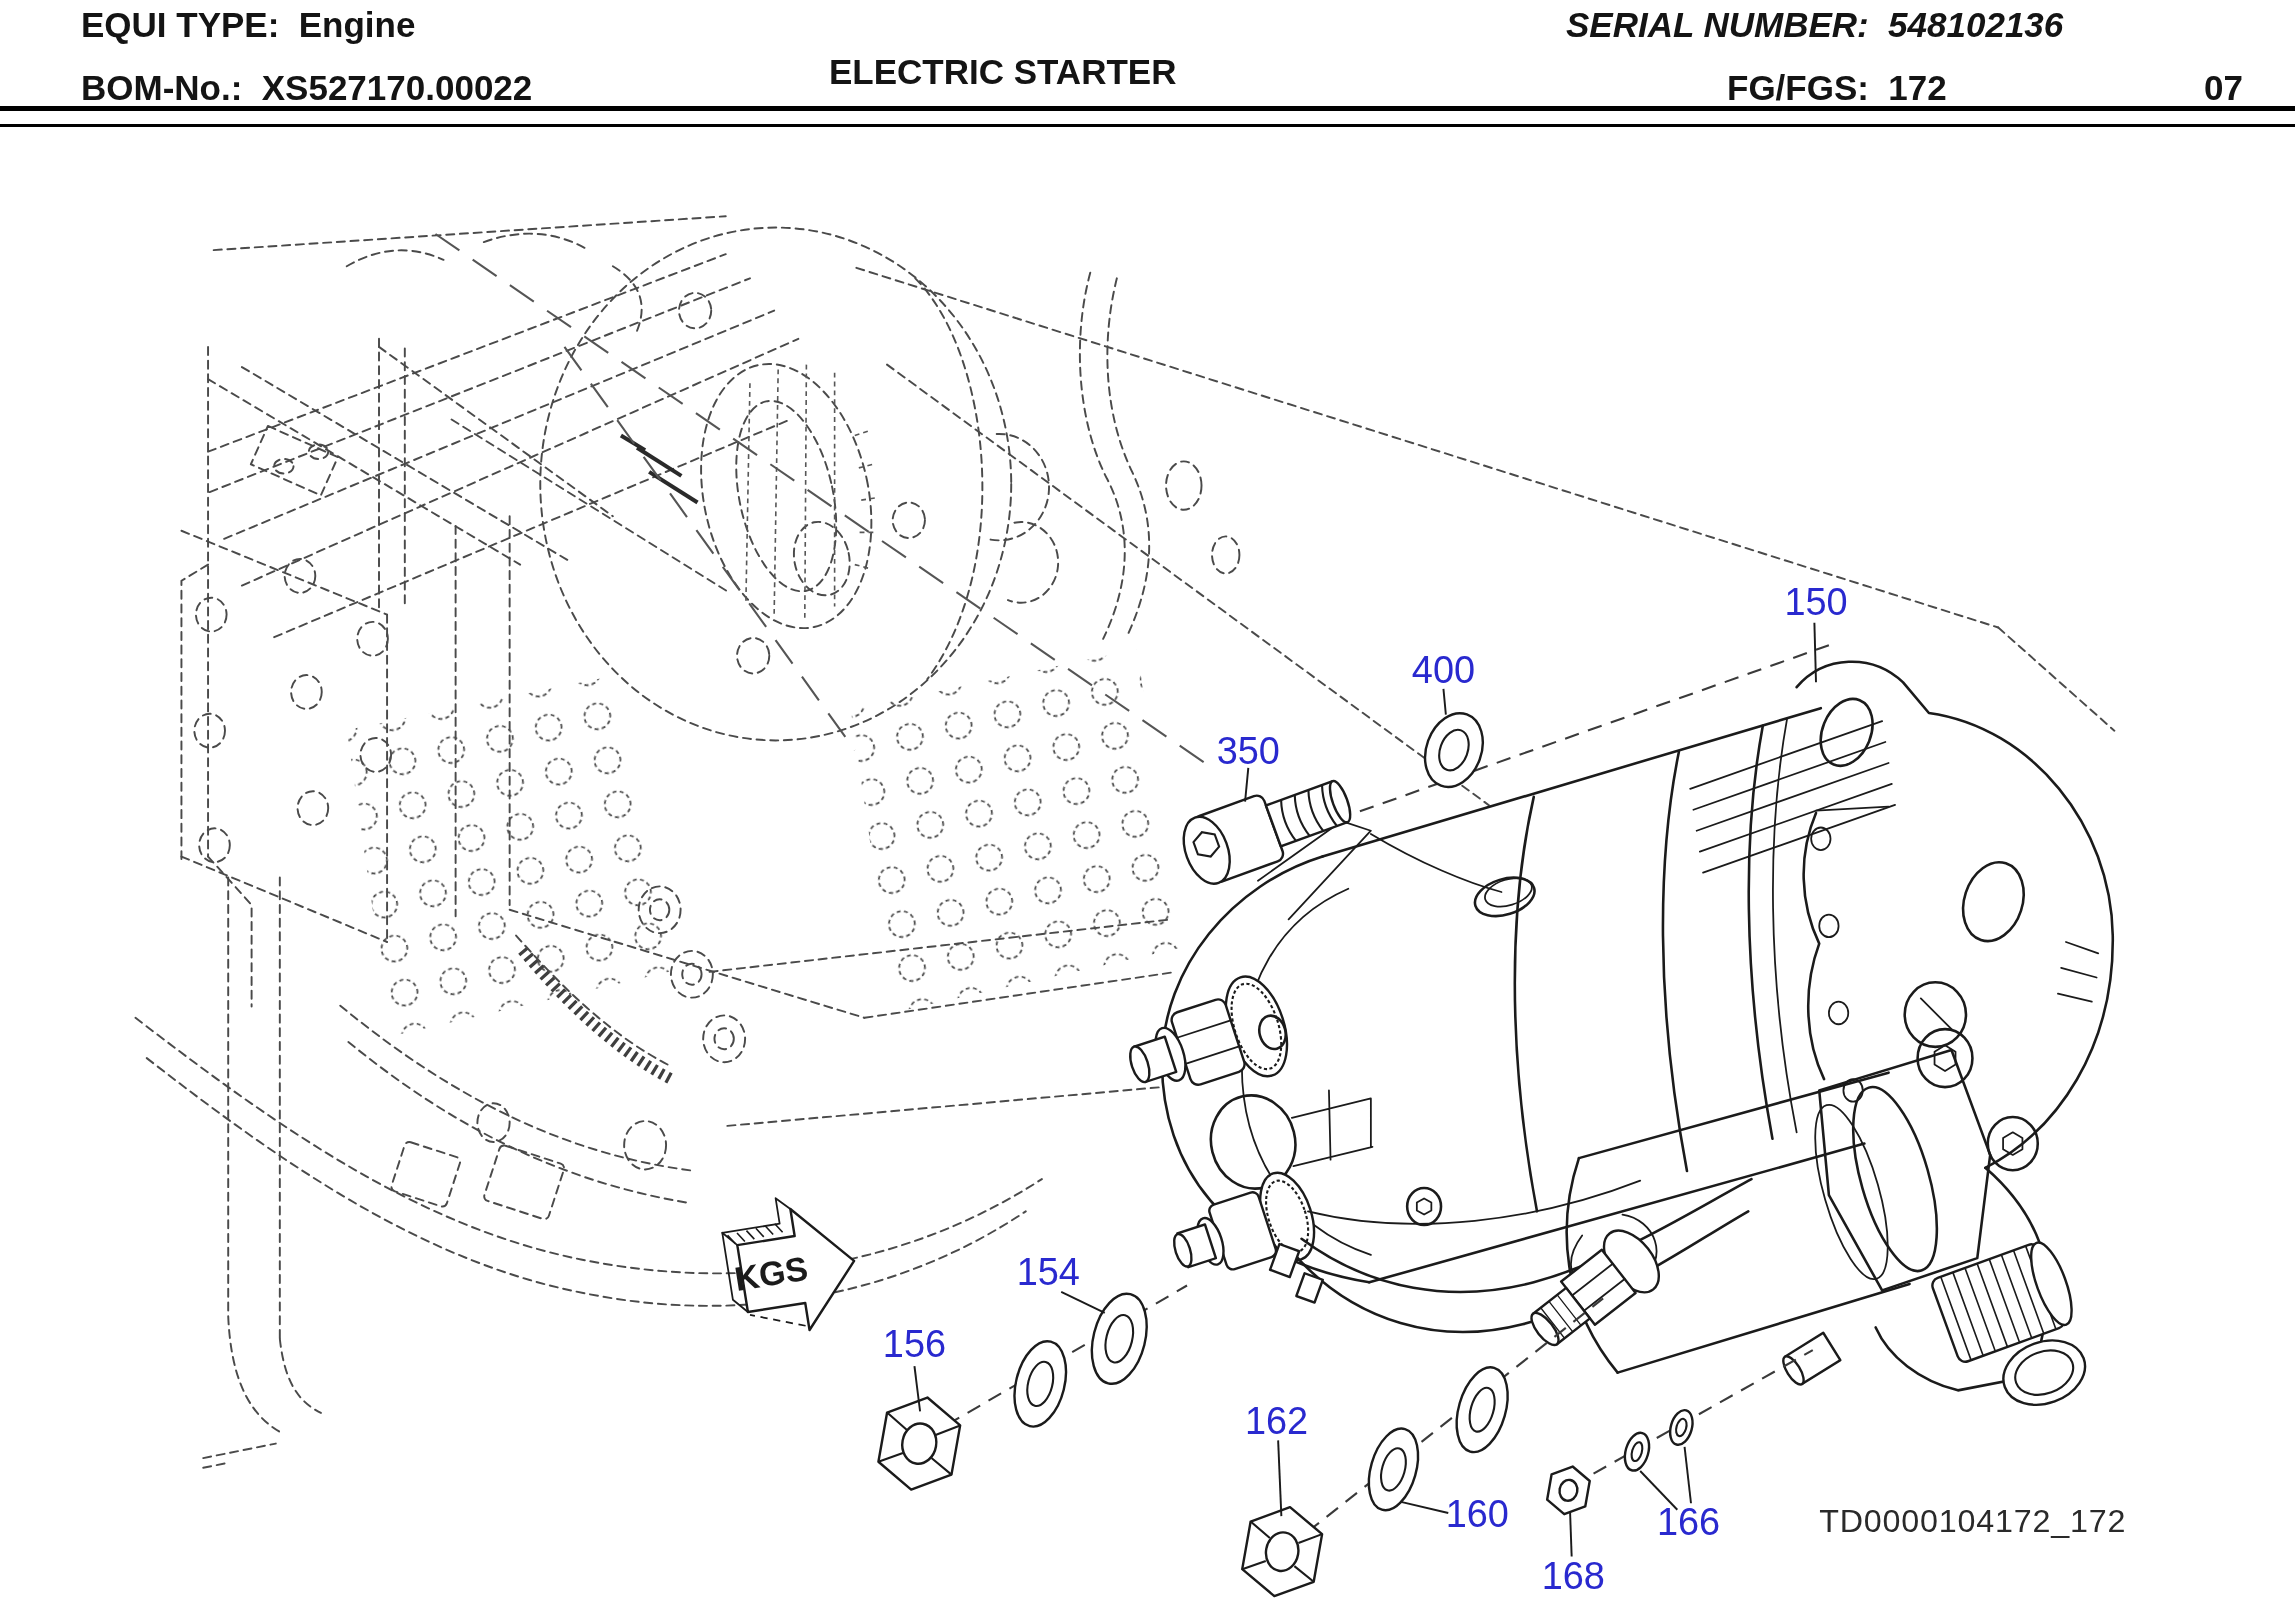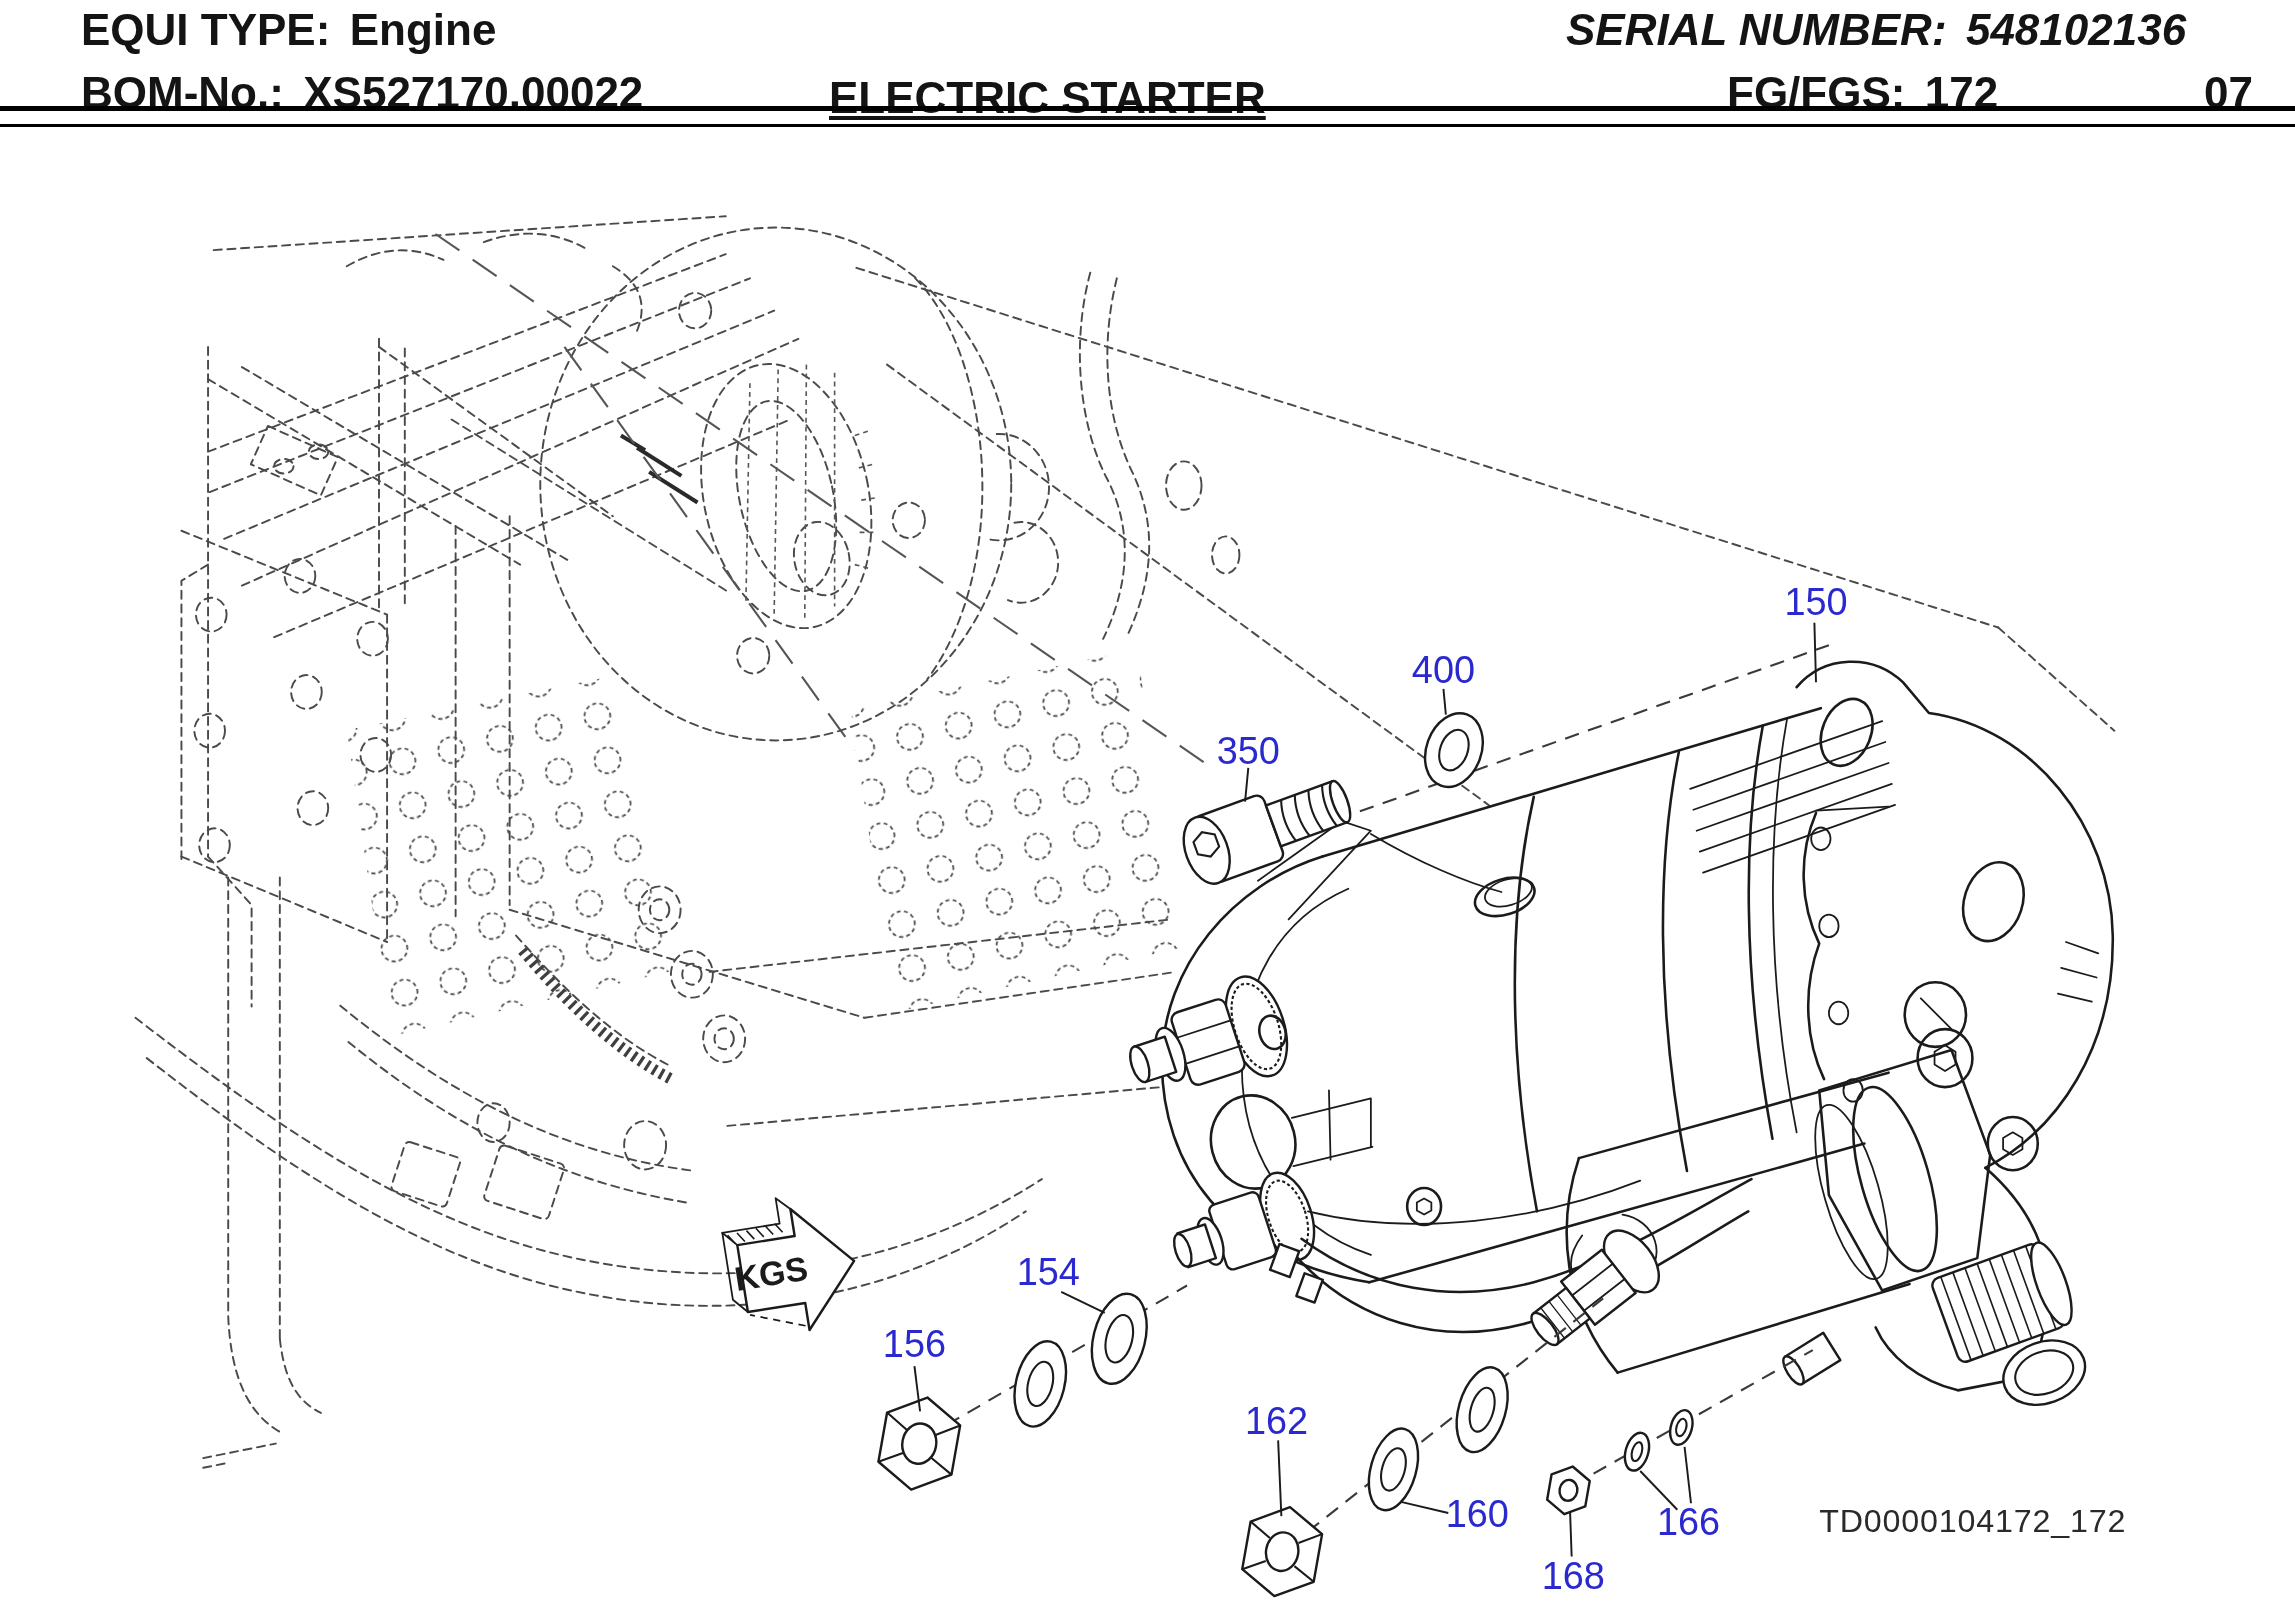--- a/index.html
+++ b/index.html
@@ -1,18 +1,18 @@
 <!DOCTYPE html>
 <html style="--callout-color: #2929cf;font-size:13px"><head>
 <meta charset="utf-8">
 <style>
   html,body{margin:0;padding:0;background:#fff;}
   .page{position:relative;width:2295px;height:1605px;background:#ffffff;overflow:hidden;
         font-family:"Liberation Sans",sans-serif;color:#111;}
-  .hdr-cell{position:absolute;white-space:nowrap;font-size:44px;font-weight:bold;color:#141414;letter-spacing:0px;}
+  .hdr-cell{position:absolute;white-space:nowrap;font-size:35px;font-weight:bold;color:#141414;letter-spacing:0px;}
   .hdr-cell .lbl{margin-right:19.4px;}
   .rule{position:absolute;left:0;top:106px;width:2295px;height:13px;
         border-top:5.6px solid #000;border-bottom:3.2px solid #000;}
   svg.art{position:absolute;left:0;top:0;width:2295px;height:1605px;}
   
   .eng{stroke:#4a4a4a;stroke-width:2.4;fill:none;stroke-dasharray:10 7;stroke-linecap:round;stroke-linejoin:round;}
   .engthin{stroke:#575757;stroke-width:2;fill:none;stroke-dasharray:6 5;}
   .axisL{stroke:#555;stroke-width:2.6;fill:none;stroke-dasharray:36 20;}
   .dash2{stroke:#3a3a3a;stroke-width:2.6;fill:none;stroke-dasharray:18 12;}
   .sld{stroke:#1b1b1b;stroke-width:3.2;fill:none;stroke-linecap:round;stroke-linejoin:round;}
@@ -33,21 +33,21 @@
 
   <div class="hdr-cell" style="left:81px;top:4.8px;">
     <span class="lbl">EQUI TYPE:</span><span>Engine</span>
   </div>
   <div class="hdr-cell" style="left:1566px;top:4.8px;font-style:italic;">
     <span class="lbl">SERIAL NUMBER:</span><span>548102136</span>
   </div>
   <div class="hdr-cell" style="left:81px;top:68px;">
     <span class="lbl">BOM-No.:</span><span>XS527170.00022</span>
   </div>
-  <div class="hdr-cell" style="left:829px;top:73px;text-decoration:underline;">
+  <div class="hdr-cell" style="left:829px;top:52px;">
     <span>ELECTRIC STARTER</span>
   </div>
   <div class="hdr-cell" style="left:1727px;top:68px;">
     <span class="lbl">FG/FGS:</span><span>172</span>
   </div>
   <div class="hdr-cell" style="left:2204px;top:68px;">
     <span>07</span>
   </div>
   <div class="rule"></div>
 

